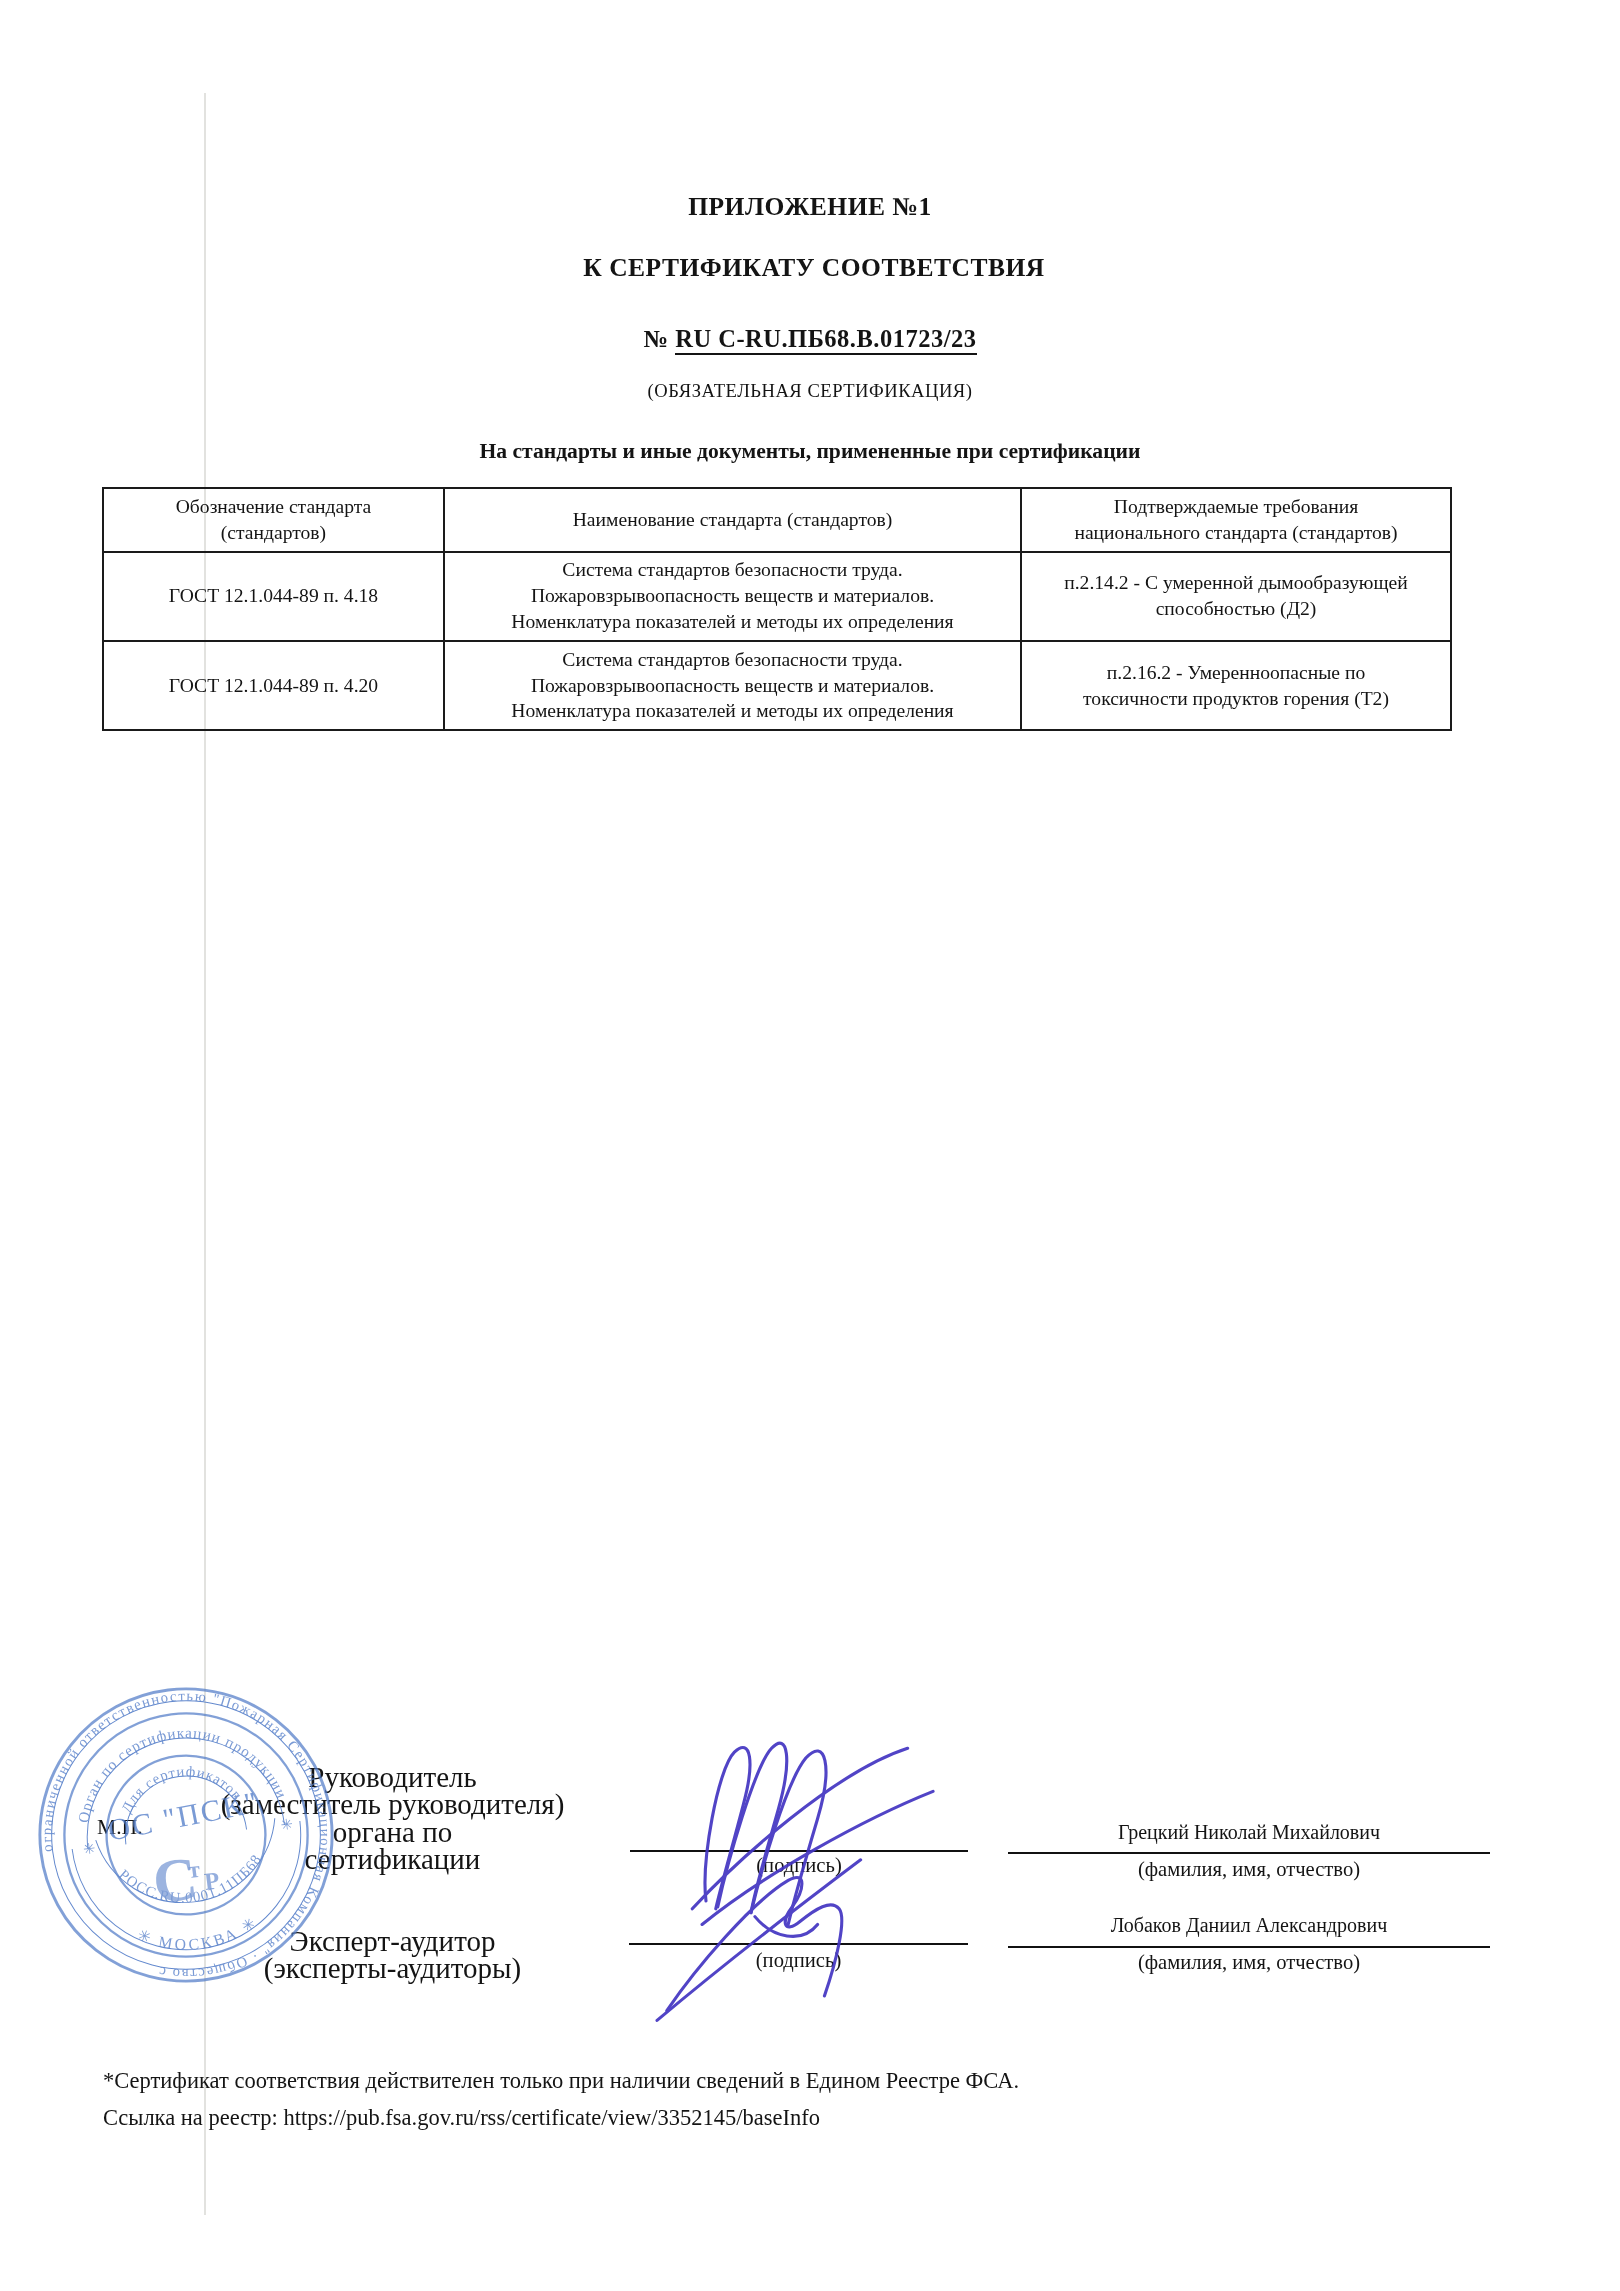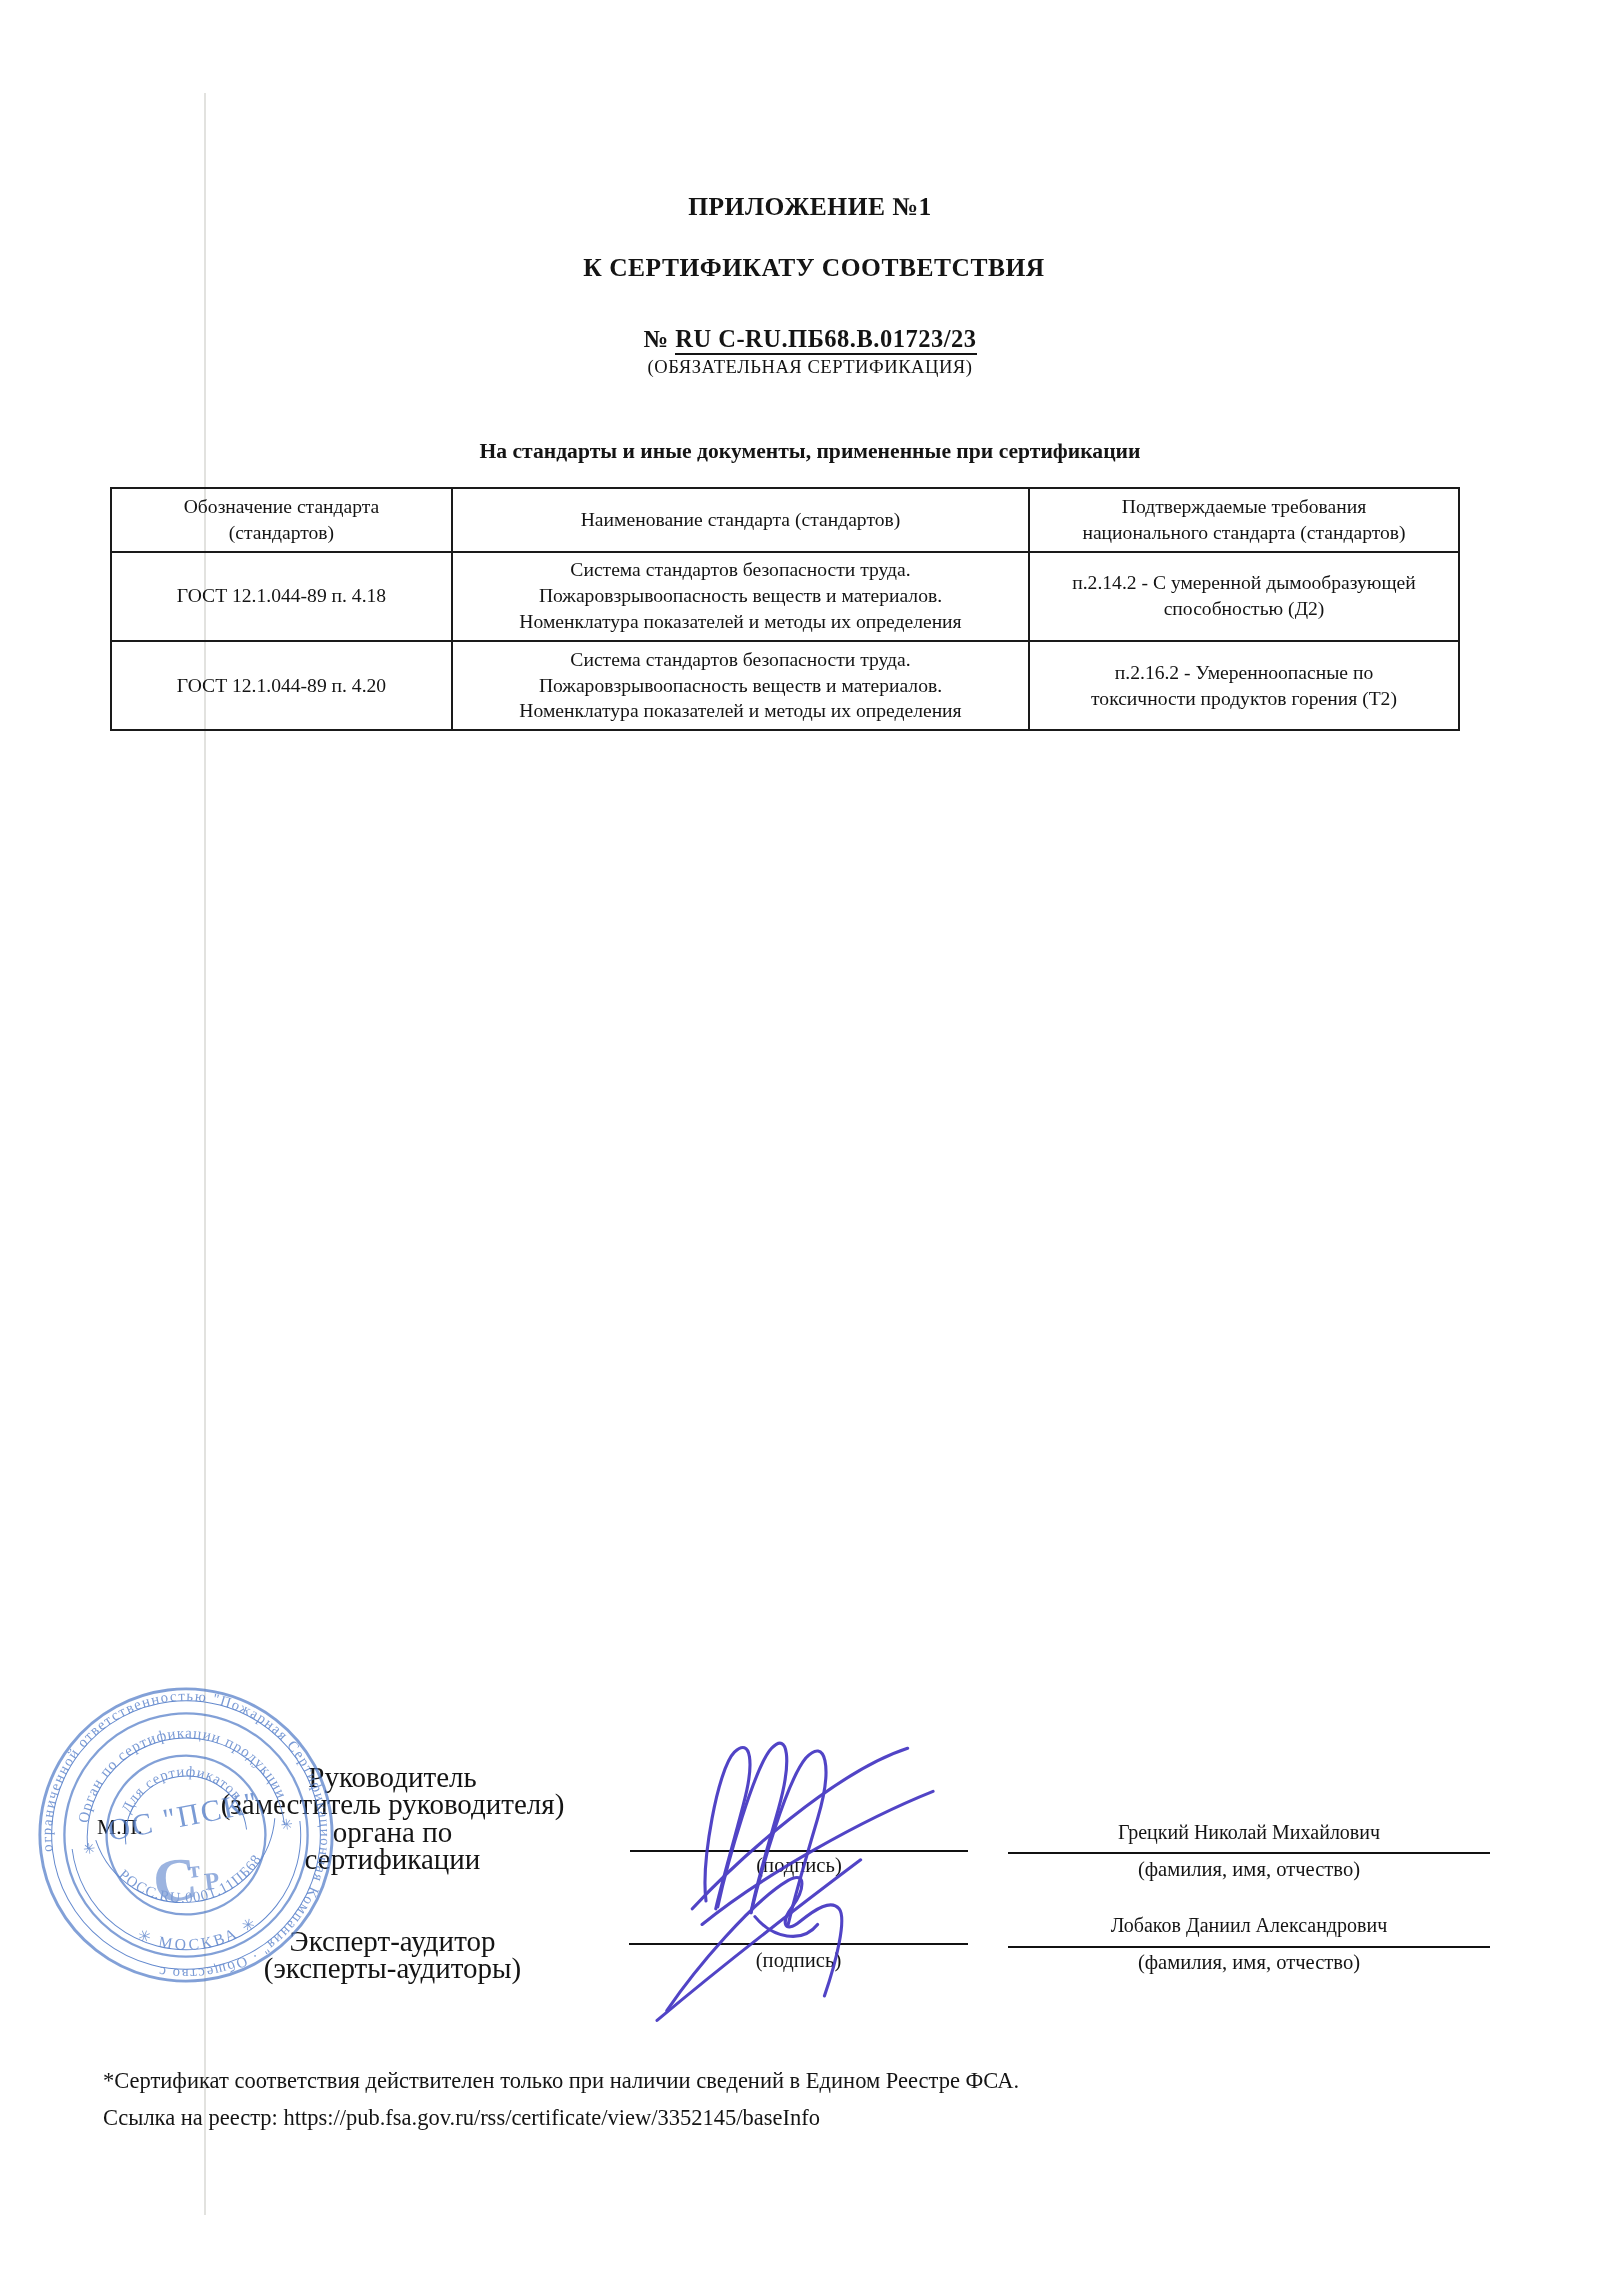--- a/index.html
+++ b/index.html
@@ -10,26 +10,26 @@
     color:#141414;
     overflow:hidden;
   }
   .abs{position:absolute;}
   .ctr{left:0;right:0;text-align:center;}
   .b{font-weight:bold;}
   .h1{top:192px;font-size:25.5px;letter-spacing:0.5px;}
   .h2{top:253px;font-size:25.5px;letter-spacing:0.5px;padding-left:8px;}
   .hnum{top:325px;font-size:24.5px;letter-spacing:0.5px;}
   .hnum .num-underline{border-bottom:2px solid #141414;padding-bottom:1px;}
-  .hobl{top:356px;font-size:18.6px;letter-spacing:0.5px;}
+  .hobl{top:380px;font-size:18.6px;letter-spacing:0.5px;}
   .hsub{top:439px;font-size:21.6px;}
   
   .fold-line{left:204px;top:93px;width:2px;height:2122px;background:rgba(190,190,183,.45);}
   
-  .tbl-wrap{left:110px;top:487px;width:1349px;}
+  .tbl-wrap{left:102px;top:487px;width:1349px;}
   table.doc{border-collapse:collapse;width:1349px;font-size:19.6px;line-height:1.32;table-layout:fixed;}
   table.doc td{border:2px solid #1a1a1a;text-align:center;vertical-align:middle;padding:4.9px 9.8px;white-space:pre-line;}
   td.c-name{padding:3.9px 57px;}
   td.c-req{padding:3.9px 13.7px;}
   td.spanrow{padding:3.9px 15.7px;}
   
   .roles{left:179px;width:427px;text-align:center;font-size:29px;line-height:27.4px;white-space:pre-line;}
   .role1{top:1764px;}
   .role2{top:1928px;font-family:Liberation Serif, serif;}
   .mp{left:97px;top:1815px;font-size:21.6px;}

